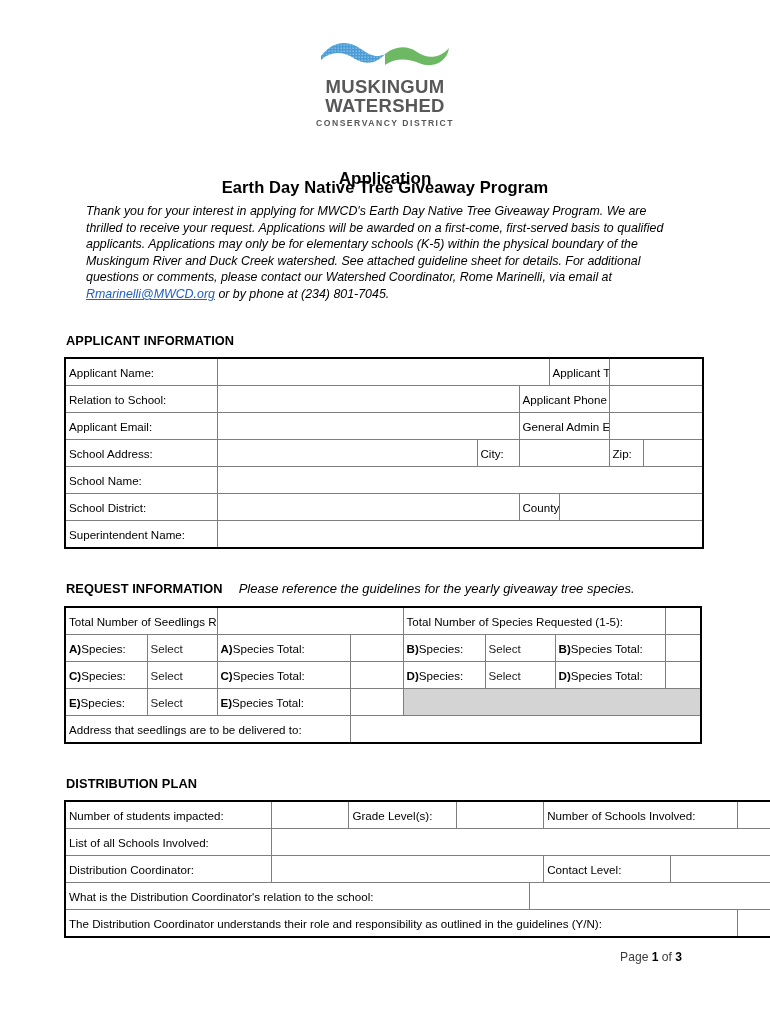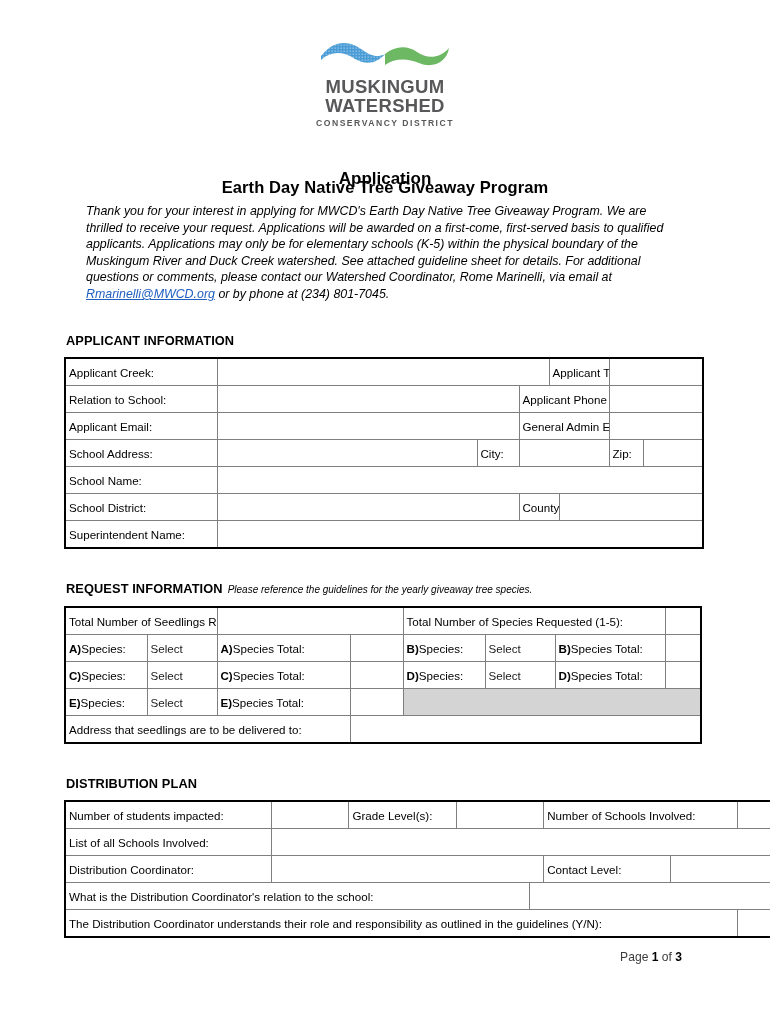--- a/index.html
+++ b/index.html
@@ -92,25 +92,25 @@
   }
 
   
   .sec-head {
     position: absolute;
     font-size: 12.8px;
     font-weight: bold;
     letter-spacing: 0.1px;
   }
   .sec-note {
-    font-size: 10px;
+    font-size: 13px;
     font-weight: normal;
     font-style: italic;
     letter-spacing: 0;
-    padding-left: 5px;
+    padding-left: 16px;
   }
 
   
   table.form {
     position: absolute;
     border-collapse: collapse;
     table-layout: fixed;
     border: 2.5px solid #000;
     background: #fff;
   }
@@ -187,21 +187,21 @@
       <col style="width:238px">
       <col style="width:22px">
       <col style="width:42px">
       <col style="width:30px">
       <col style="width:10px">
       <col style="width:50px">
       <col style="width:94px">
     </colgroup>
     <tbody>
       <tr>
-        <td>Applicant Creek:</td>
+        <td>Applicant Name:</td>
         <td class="blank" colspan="4"></td>
         <td colspan="2">Applicant Title:</td>
         <td class="blank"></td>
       </tr>
       <tr>
         <td>Relation to School:</td>
         <td class="blank" colspan="3"></td>
         <td colspan="3">Applicant Phone Number:</td>
         <td class="blank"></td>
       </tr>

